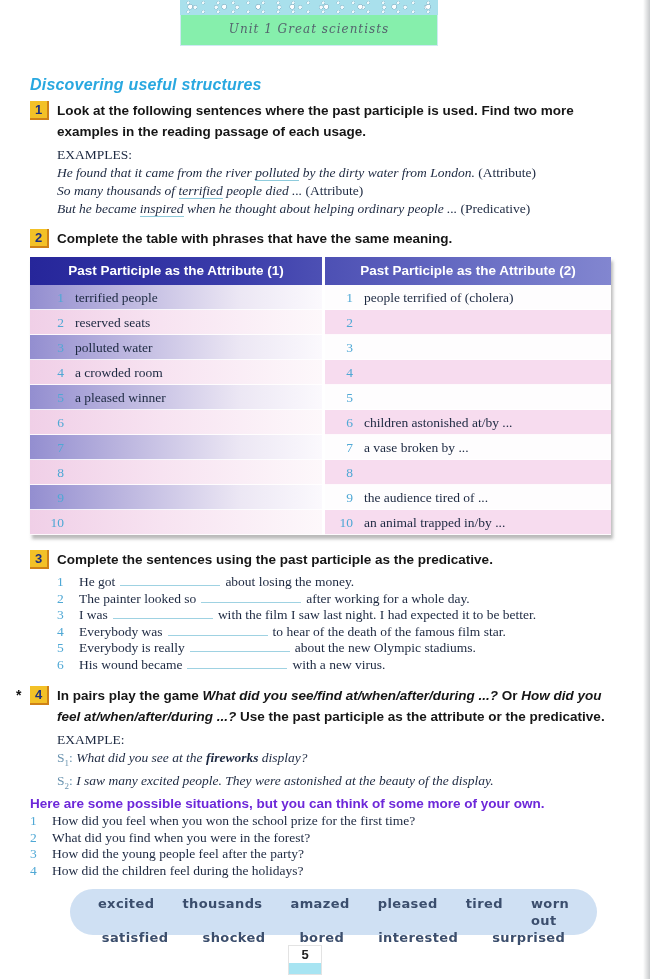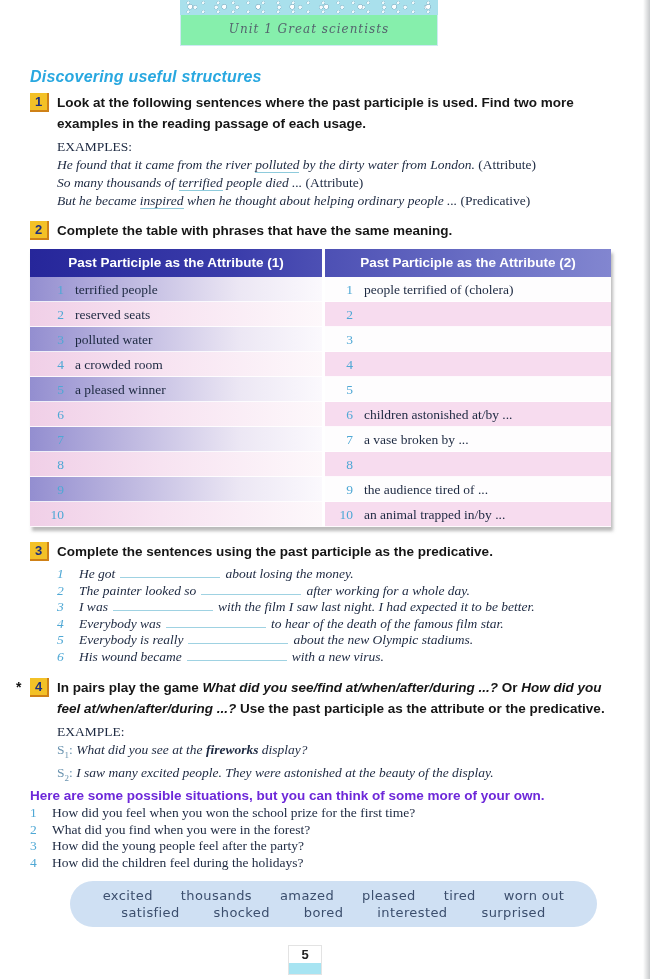--- a/index.html
+++ b/index.html
@@ -24,21 +24,21 @@
     background-size: 34px 15px, 21px 12px, 15px 9px;
   }
   .unit-label-band {
     height:31px; background:#86efac; border:1px solid #cfe9f2; border-top:none;
     text-align:center; line-height:29px;
     font-family:"DejaVu Serif", serif; font-style:italic; font-size:12px;
     color:#55656e; letter-spacing:1px;
   }
 
   
-  .content { position:absolute; left:30px; top:68px; width:592px; }
+  .content { position:absolute; left:30px; top:76px; width:592px; }
 
   .section-heading {
     font-family:"Liberation Sans", sans-serif; font-weight:bold; font-style:italic;
     font-size:16px; color:#29a8e0; letter-spacing:.2px; margin-bottom:6px;
   }
 
   .exercise { position:relative; display:flex; align-items:flex-start; }
   .badge {
     flex:0 0 auto; width:19px; height:19px; margin-top:1px;
     background:#f3c127; border-right:2px solid #cf8117; border-bottom:2px solid #cf8117;
@@ -81,21 +81,21 @@
   .lpurple { background:linear-gradient(90deg,#938ed0 0%, #b9b3de 30%, #ece7f4 72%, #fbf9fd 100%); }
   .lpink   { background:linear-gradient(90deg,#f0cfe7 0%, #f7e3f1 45%, #fdf8fb 100%); }
   .rwhite  { background:#fefdfe; }
   .rpink   { background:#f7dcef; }
   .rnum { display:inline-block; width:34px; text-align:right; color:#4fa8d5; flex:0 0 auto; }
   .rgt .rnum { width:28px; }
   .rtext { margin-left:11px; }
 
   
   .sent-list { margin-left:27px; margin-top:4px; margin-bottom:12px; }
-  .sent-item { font-size:13.5px; line-height:16.5px; color:#1c2840;font-style:italic; }
+  .sent-item { font-size:13.5px; line-height:16.5px; color:#1c2840; }
   .lnum { display:inline-block; width:12px; color:#4fa8d5; }
   .lnum2 { margin-right:10px; }
   .blank {
     display:inline-block; width:100px; height:12px; margin:0 5px;
     border-bottom:1px solid #9fd2e2;
   }
 
   
   .example-label { font-size:13.5px; line-height:18px; color:#1c2840; }
   .dline { font-size:13.5px; line-height:17px; font-style:italic; color:#1c2840; }
@@ -112,21 +112,21 @@
   
   .word-bank {
     margin-left:40px; margin-top:10px; width:527px; height:46px;
     background:#cfe0f3; border-radius:23px; padding:6px 18px 0 18px;
   }
   .wb-row { display:flex; justify-content:center; }
   .wb-row1 span { margin:0 14px; }
   .wb-row2 span { margin:0 17px; }
   .word-bank span {
     font-family:"DejaVu Sans", sans-serif; font-size:13px; line-height:17px;
-    color:#3b4e6d; letter-spacing:.4px;
+    color:#3b4e6d; letter-spacing:.4px;font-weight:bold;
   }
 
   
   .page-num-box {
     position:absolute; left:288px; top:945px; width:34px; height:30px;
     border:1px solid #e3e3e3; background:#ffffff;
   }
   .page-num-box .num {
     display:block; height:17px; text-align:center; line-height:18px;
     font-family:"Liberation Sans", sans-serif; font-weight:bold; font-size:13px; color:#222;

